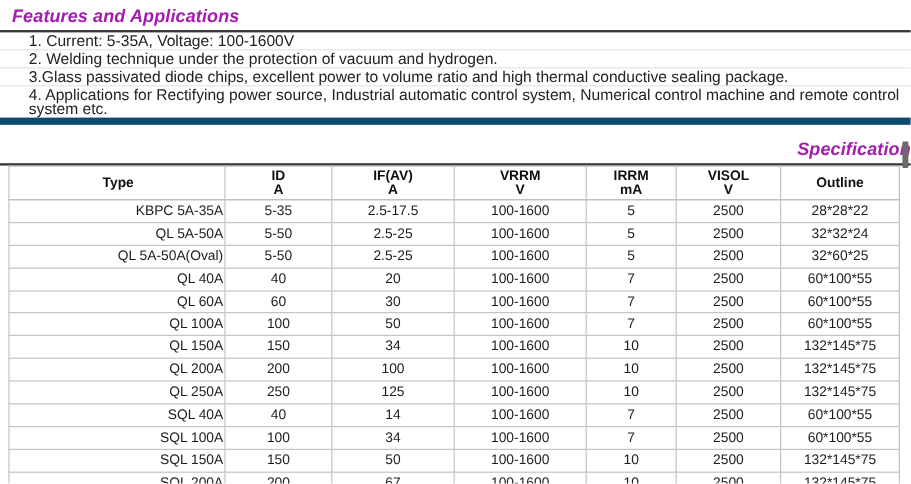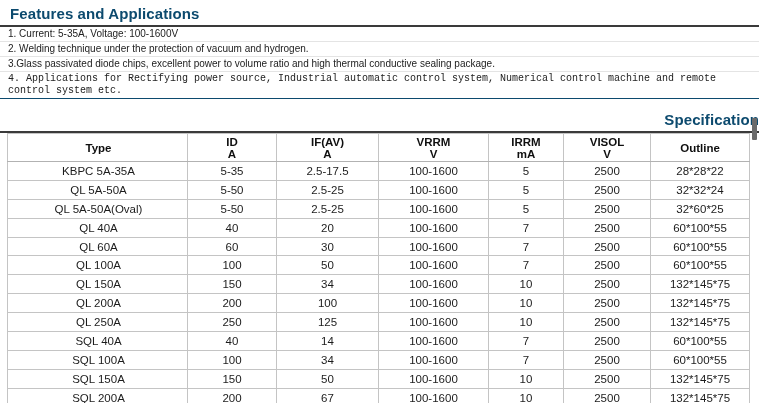--- a/index.html
+++ b/index.html
@@ -5,33 +5,34 @@
   html, body { margin:0; padding:0; }
   body {
     width:759px; height:403px; overflow:hidden; position:relative;
     background:#ffffff;
     font-family:"Liberation Sans", sans-serif;
     color:#1c1c1c;
   }
   .page { width:759px; height:403px; position:relative; }
 
   .section-title {
-    font-size:15px; font-weight:bold; color:#0c4a6e;
+    font-size:15px; font-weight:bold; color:#a21caf;
     padding:5px 0 3px 10px;
     border-bottom:2px solid #3a3a3a;
     letter-spacing:0.1px;
+    font-style:italic;
   }
   .features-list { margin:0 0 0 0; }
   .feature-item {
-    font-size:10px; color:#222222;
-    padding:1px 0 1px 8px;
+    font-size:13px; color:#222222;
+    padding:1px 0 1px 24px;
     line-height:12px;
     border-bottom:1px solid #e4e4e4;
   }
-  .features-list .feature-item:last-child { border-bottom:1px solid #0c4a6e;font-family:Liberation Mono, monospace; }
+  .features-list .feature-item:last-child { border-bottom:6px solid #0c4a6e; }
 
   .spec-title { margin-top:7px;text-align:right; }
 
   table.spec-table {
     margin-left:7px; margin-top:0;
     width:742px;
     border-collapse:collapse;
     table-layout:fixed;
   }
   .spec-table th, .spec-table td {
@@ -45,21 +46,21 @@
     vertical-align:middle;
     border-bottom:1px solid #b2b2b2;
     line-height:12px;
   }
   .spec-table tbody td {
     height:15.9px;
     text-align:center; vertical-align:middle;
     color:#1c1c1c;
   }
   .spec-table tbody td.col-type, .spec-table thead th.col-type-h { padding-left:3px; }
-  .spec-table tbody td.col-type { text-align:center;margin-top:16px; }
+  .spec-table tbody td.col-type { text-align:right;margin-top:16px; }
   .hunit { font-weight:bold; }
 
   .scroll-thumb {
     position:absolute; right:2px; top:118px;
     width:5px; height:22px;
     background:#6b6b6b; border-radius:1px;
   }
 </style>
 </head>
 <body>

